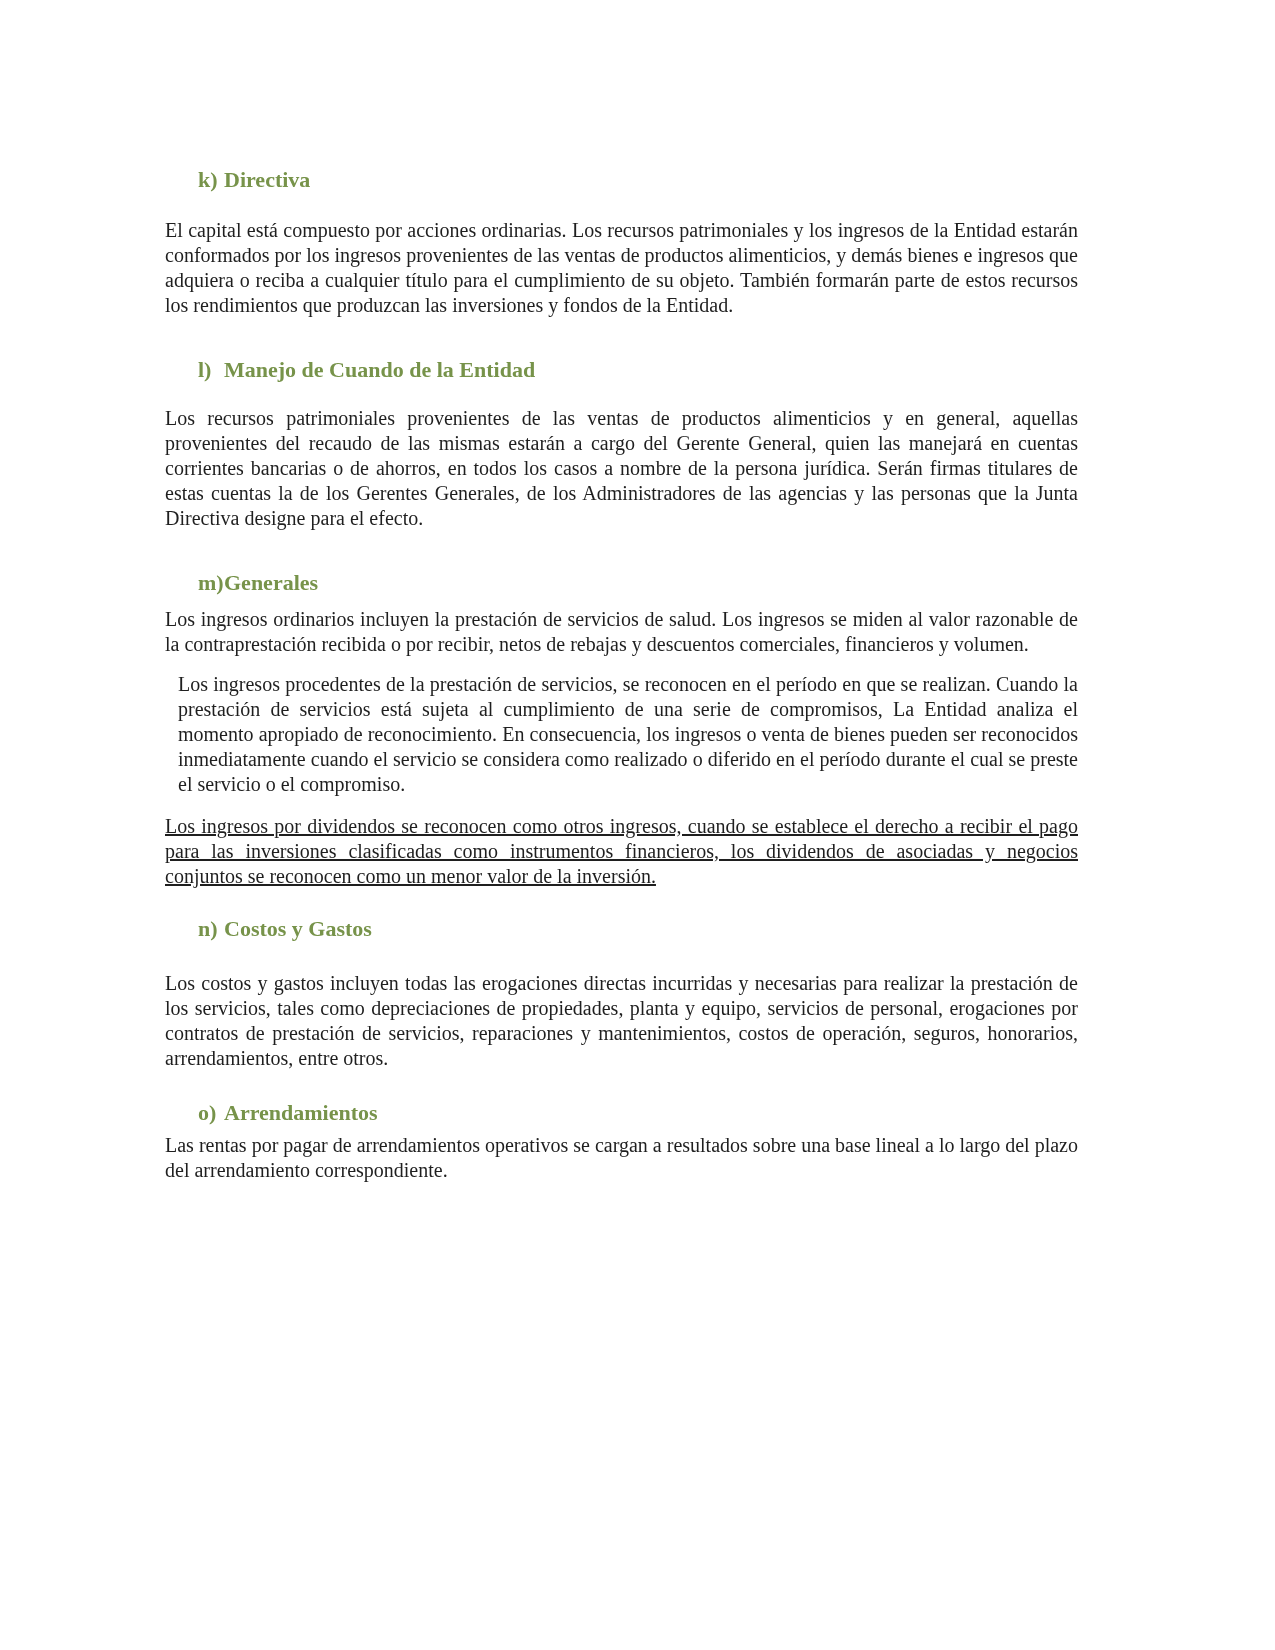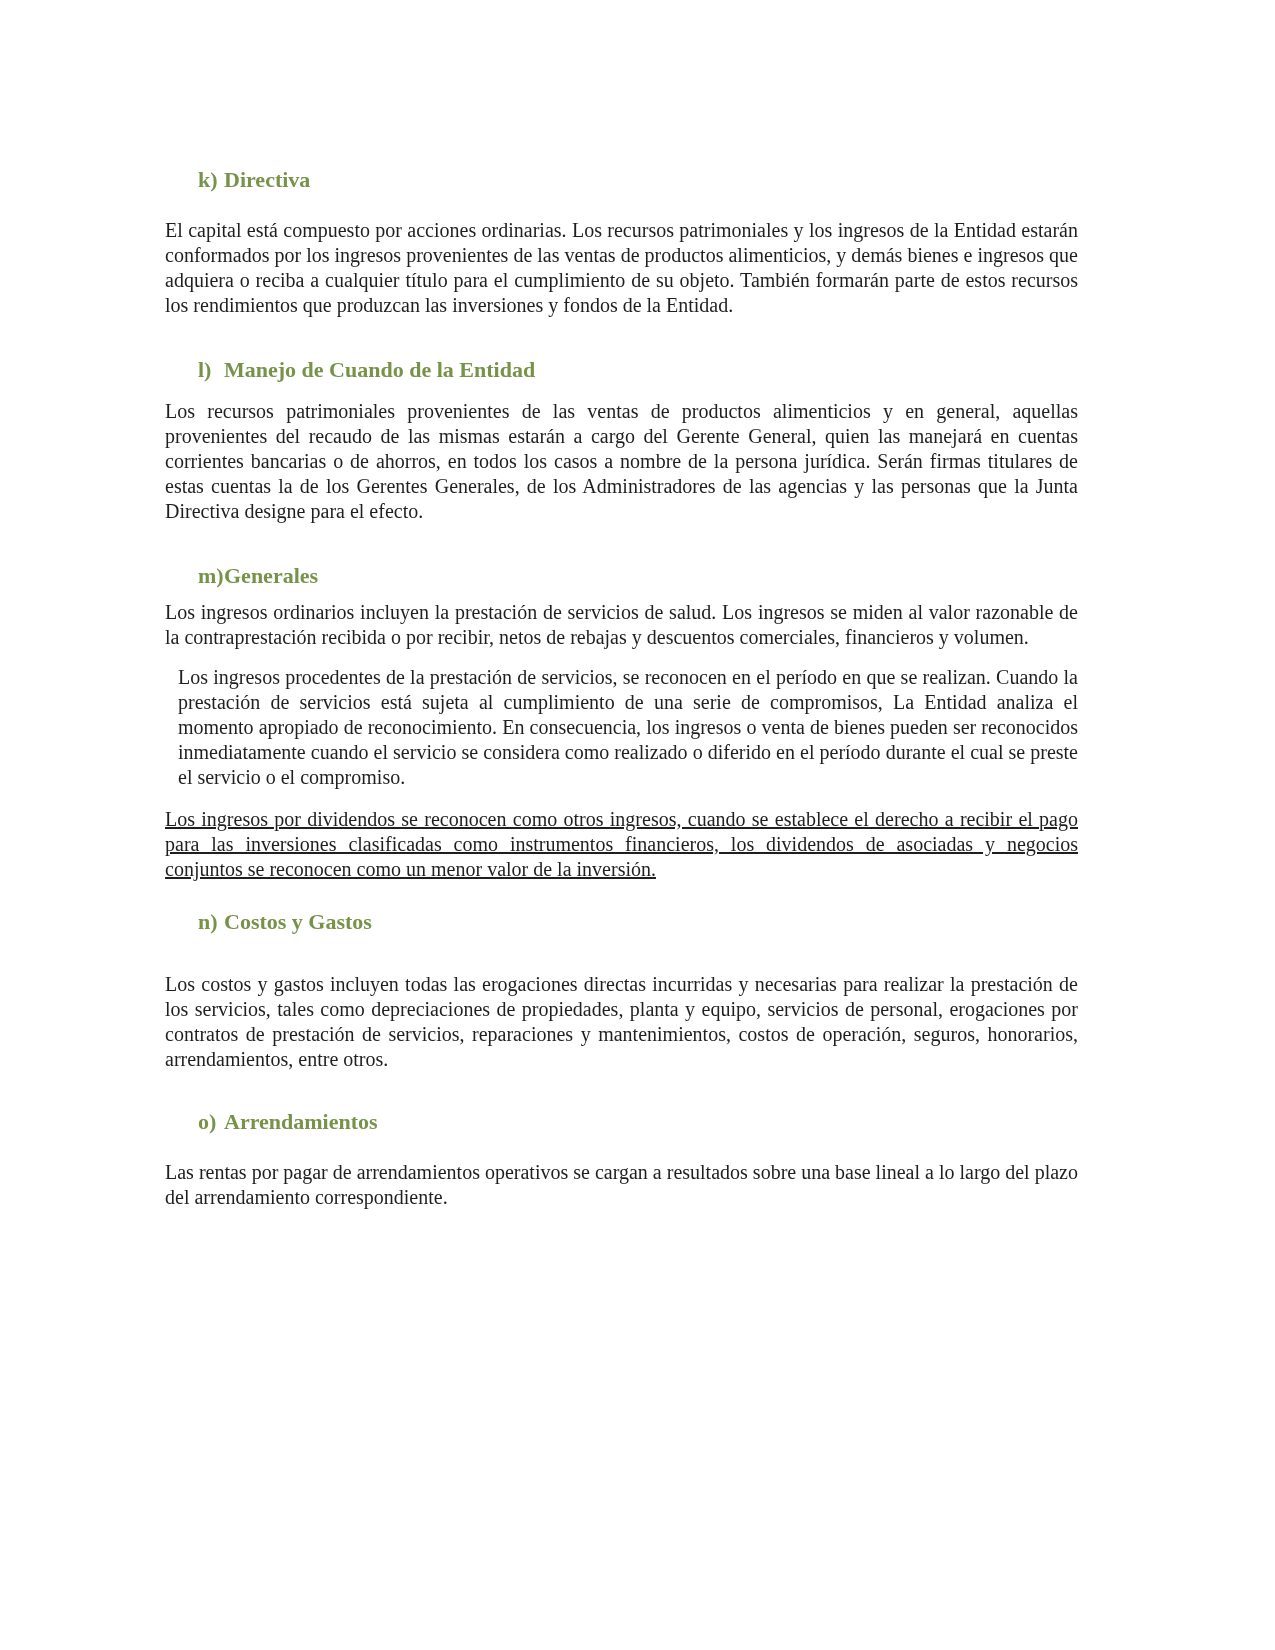--- a/index.html
+++ b/index.html
@@ -38,26 +38,26 @@
   .para{
     font-size:20px;
     line-height:25px;
     text-align:justify;
     color:var(--ink);
   }
   .para:last-of-type{text-align-last:left;}
   
   .mt-3{margin-top:3px;}
   .mt-10{margin-top:10px;}
-  .mt-13{margin-top:24px;}
+  .mt-13{margin-top:6px;}
   .mt-15{margin-top:15px;margin-left:13px;}
   .mt-17{margin-top:17px;text-decoration:underline;}
-  .mt-22{margin-top:15px;}
+  .mt-22{margin-top:22px;}
   .mt-26{margin-top:26px;}
-  .mt-28{margin-top:36px;}
+  .mt-28{margin-top:28px;}
   .mt-32{margin-top:24px;}
   .mt-38{margin-top:38px;}
 </style>
 </head>
 <body>
 
 <div class="page">
 
   <section>
     <h2 class="heading">

